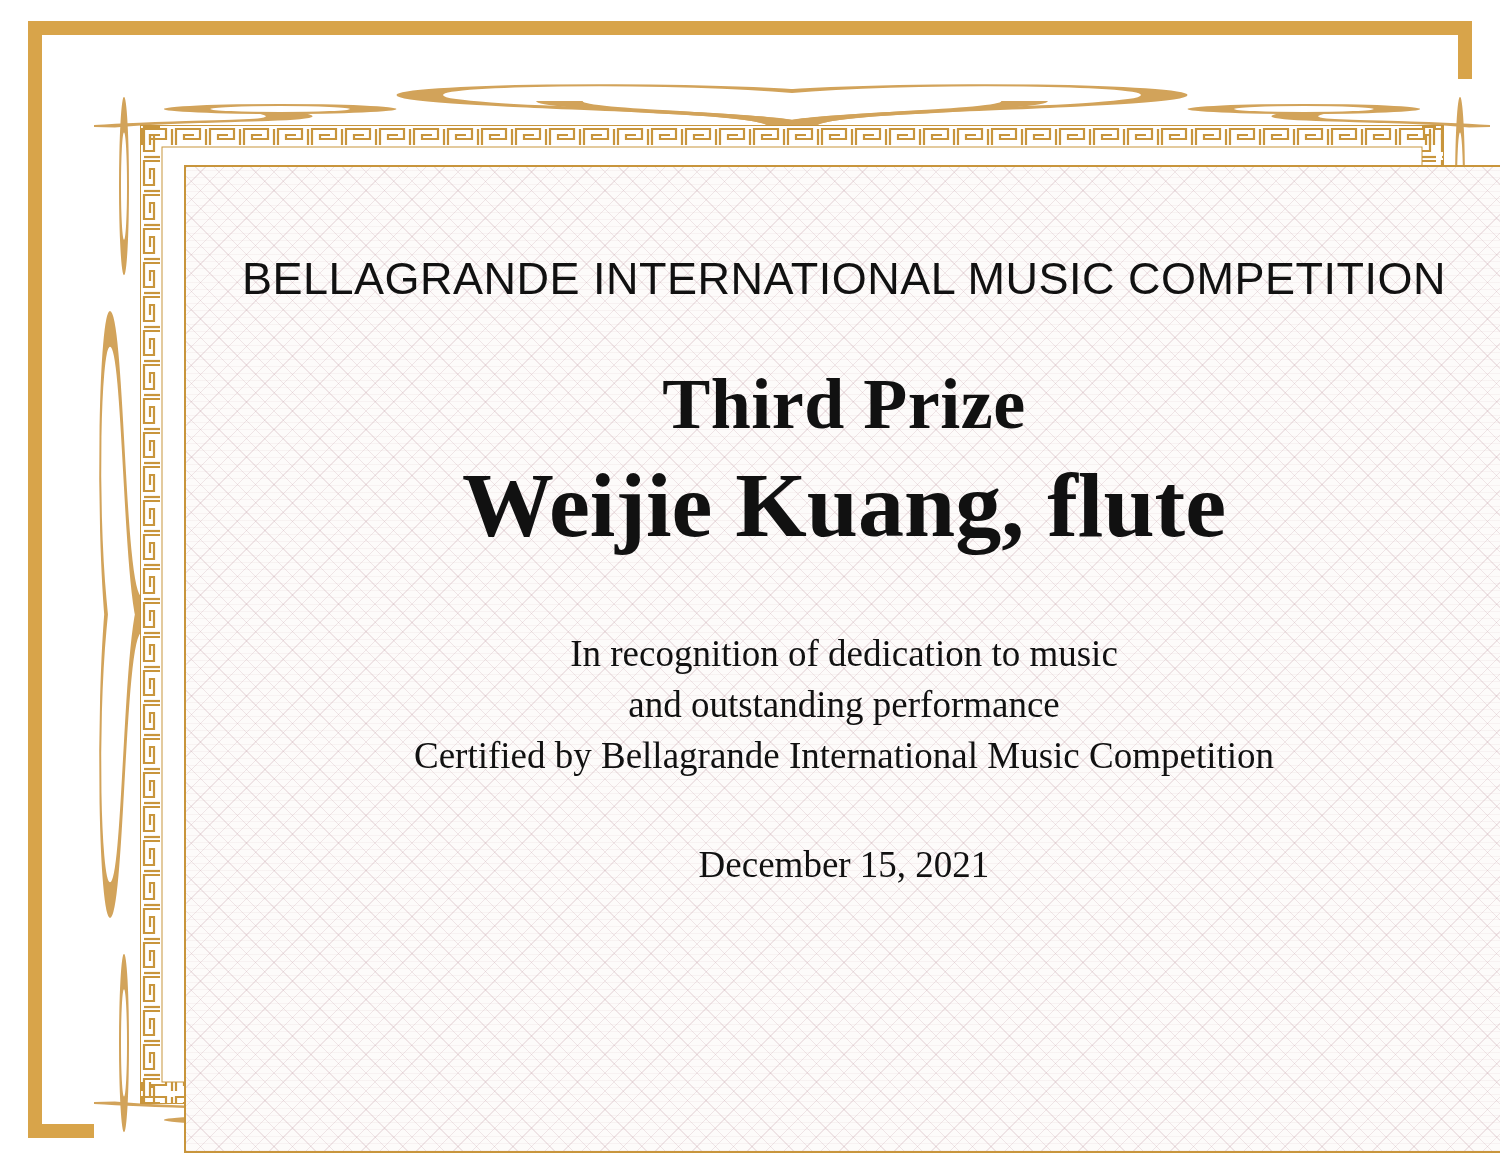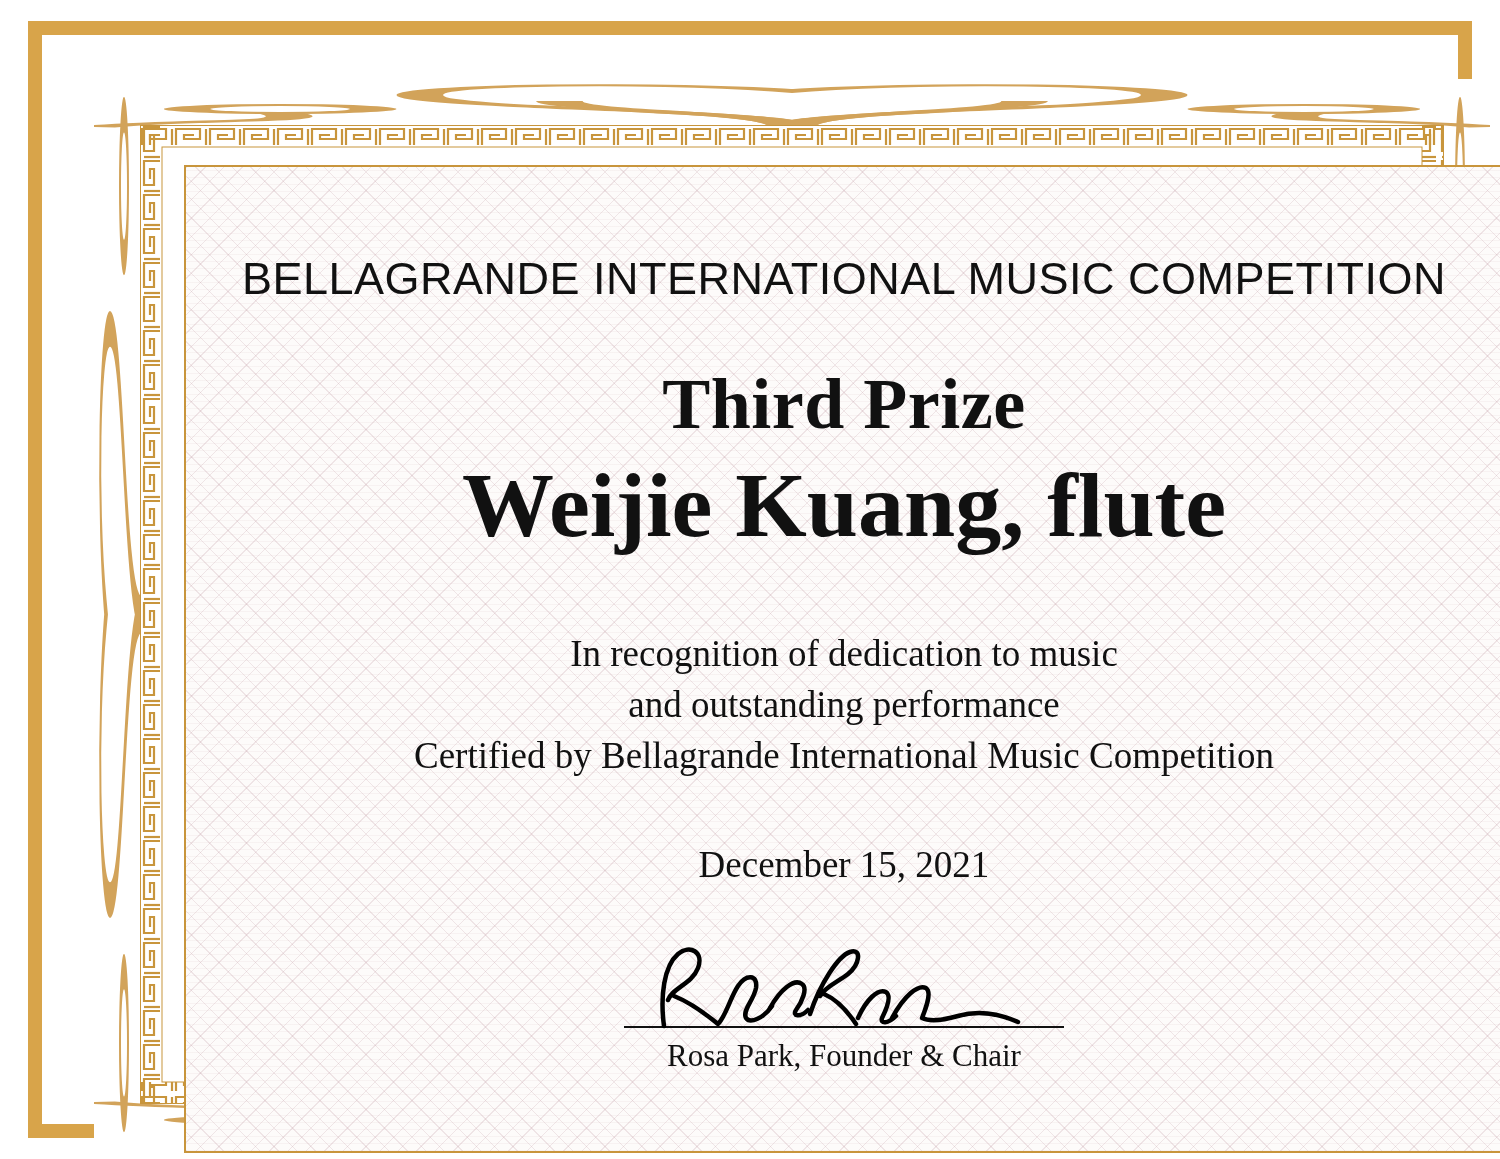--- a/index.html
+++ b/index.html
@@ -252,34 +252,19 @@
           <div class="recipient">Weijie Kuang, flute</div>
 
           <div class="citation">
             <div>In recognition of dedication to music</div>
             <div>and outstanding performance</div>
             <div>Certified by Bellagrande International Music Competition</div>
           </div>
 
           <div class="date">December 15, 2021</div>
 
-          <div class="signature-block">
-            <svg class="sig-svg" width="420" height="96" viewBox="0 0 420 96">
-              <g fill="none" stroke="#000000" stroke-width="4.5" stroke-linecap="round" stroke-linejoin="round">
-                <path d="M30 88 C26 58, 30 28, 44 16 C56 6, 70 14, 64 30 C58 46, 38 50, 34 62"></path>
-                <path d="M40 58 C60 66, 74 78, 84 86 C92 78, 96 60, 104 48 C112 36, 124 36, 122 50 C120 62, 108 72, 112 80 C116 86, 130 80, 138 68"></path>
-                <path d="M136 70 C146 52, 160 40, 168 46 C174 50, 168 64, 162 72 C158 78, 166 80, 174 72"></path>
-                <path d="M176 76 C186 46, 204 18, 216 14 C228 10, 226 26, 214 36 C204 44, 192 48, 186 58"></path>
-                <path d="M190 56 C204 62, 214 74, 222 86"></path>
-                <path d="M224 80 C232 62, 244 50, 252 54 C258 58, 252 72, 248 80 C246 86, 254 86, 262 78"></path>
-                <path d="M258 80 C270 58, 284 46, 292 50 C298 54, 292 70, 288 80 C296 84, 310 82, 324 78 C344 72, 366 76, 384 84"></path>
-              </g>
-            </svg>
-            <div class="sig-line"></div>
-            <div class="sig-name">Rosa Park, Founder &amp; Chair</div>
-          </div>
 
         </div>
       </div>
 
     </div>
   </div>
 </div>
 
 </body></html>

